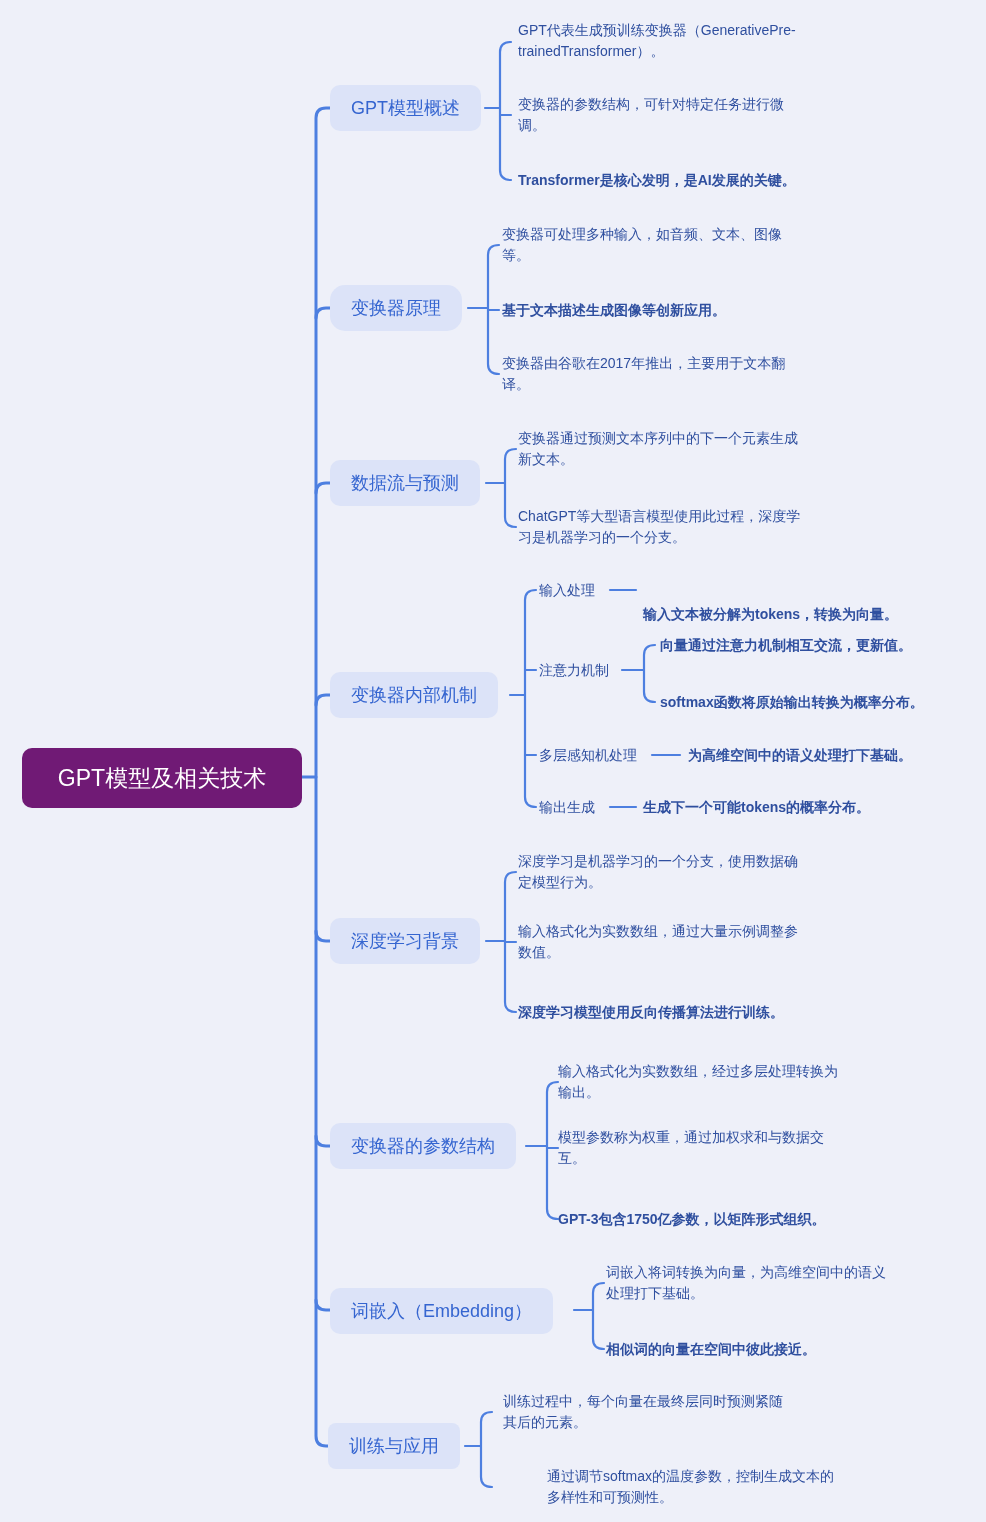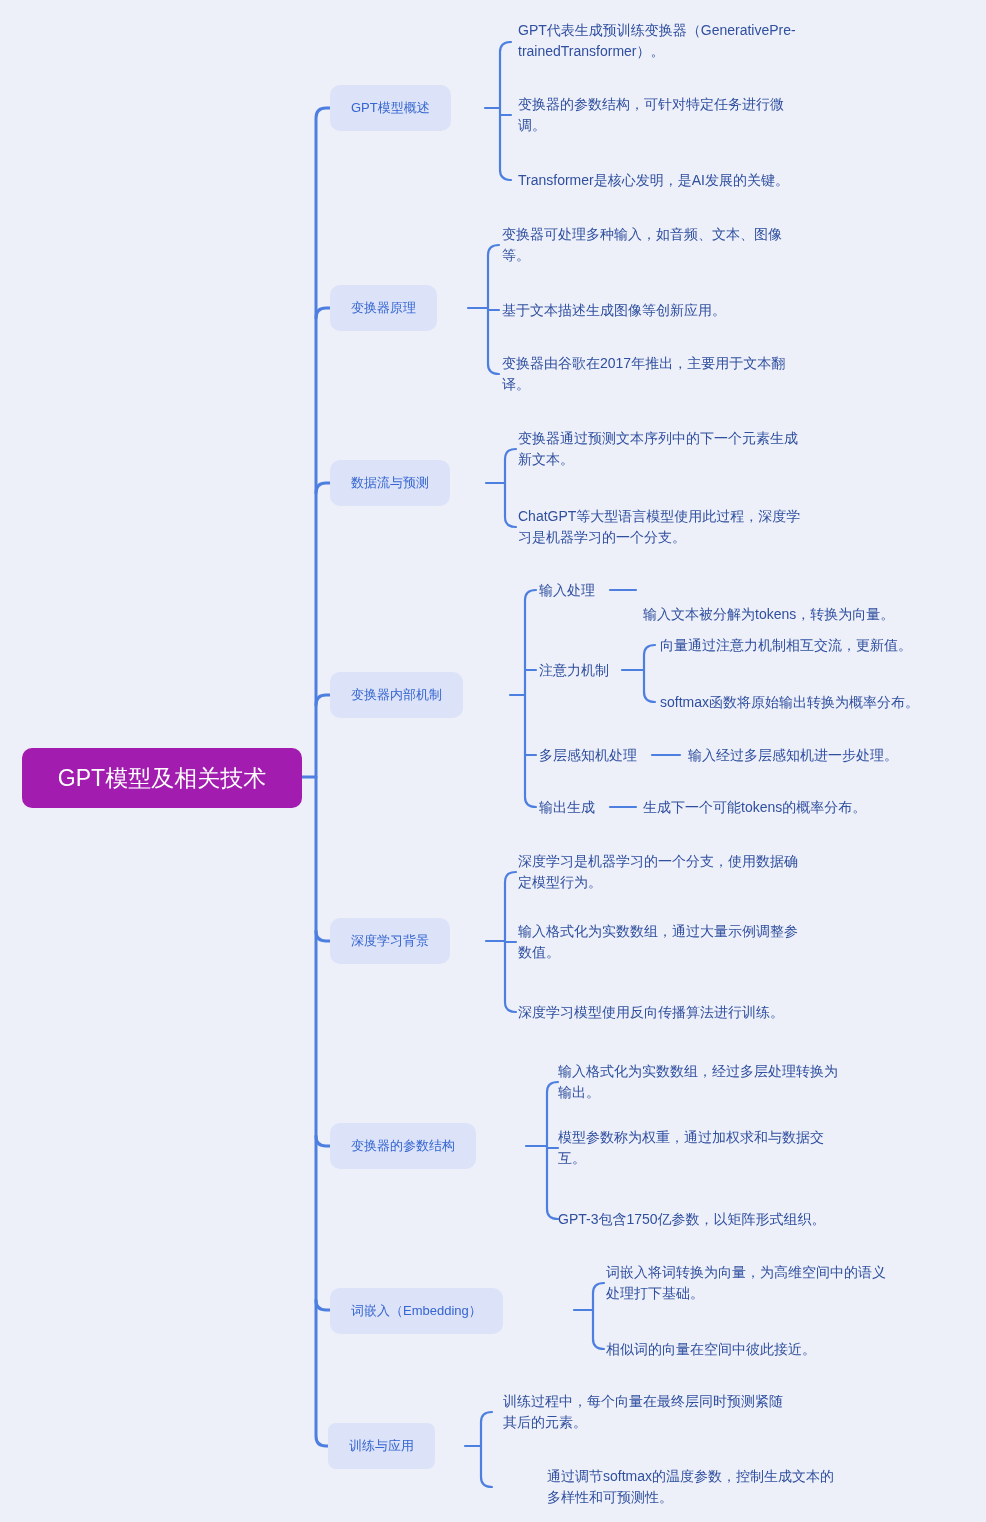--- a/index.html
+++ b/index.html
@@ -17,48 +17,49 @@
   .connectors{
     position:absolute;
     left:0;top:0;
     width:986px;height:1522px;
   }
   .root{
     position:absolute;
     left:22px;top:748px;
     width:280px;height:60px;
     display:flex;align-items:center;justify-content:center;
-    background:#a21caf;
+    background:#701a75;
     color:#ffffff;
     font-size:23px;
     border-radius:10px;
     white-space:nowrap;
   }
   .branch{
     position:absolute;
     height:46px;
     display:flex;align-items:center;
     padding:0 21px;
     background:#dce3f8;
     color:#3565d0;
-    font-size:13px;
+    font-size:18px;
     border-radius:10px;
     white-space:nowrap;
   }
   .leaf{
     position:absolute;
     transform:translateY(-50%);
     max-width:292px;
     font-size:14px;
     line-height:21px;
     color:#2f4f9f;
   }
   .leaf--nowrap{
     white-space:nowrap;
     max-width:none;
+    font-weight:bold;
   }
   .subnode{
     position:absolute;
     transform:translateY(-50%);
     font-size:14px;
     line-height:21px;
     color:#2f4f9f;
     white-space:nowrap;
     text-align:center;
   }
@@ -101,21 +102,21 @@
 
       <path d="M574 1310 L593 1310 M604 1283 Q593 1283 593 1293 L593 1339 Q593 1349 604 1349"></path>
 
       <path d="M465 1446 L481 1446 M492 1412 Q481 1412 481 1422 L481 1477 Q481 1487 492 1487"></path>
     </g>
   </svg>
 
   <div class="root">GPT模型及相关技术</div>
 
   <div class="branch" style="left:330px;top:85px;">GPT模型概述</div>
-  <div class="branch" style="left:330px;top:285px;">变换器原理</div>
+  <div class="branch" style="left:330px;top:285px;border-radius:15px;">变换器原理</div>
   <div class="branch" style="left:330px;top:460px;">数据流与预测</div>
   <div class="branch" style="left:330px;top:672px;">变换器内部机制</div>
   <div class="branch" style="left:330px;top:918px;">深度学习背景</div>
   <div class="branch" style="left:330px;top:1123px;">变换器的参数结构</div>
   <div class="branch" style="left:330px;top:1288px;">词嵌入（Embedding）</div>
   <div class="branch" style="left:328px;top:1423px;border-radius:8px;">训练与应用</div>
 
   <div class="leaf" style="left:518px;top:41px;">GPT代表生成预训练变换器（GenerativePre-trainedTransformer）。</div>
   <div class="leaf" style="left:518px;top:115px;">变换器的参数结构，可针对特定任务进行微调。</div>
   <div class="leaf leaf--nowrap" style="left:518px;top:180px;">Transformer是核心发明，是AI发展的关键。</div>
@@ -128,21 +129,21 @@
   <div class="leaf" style="left:518px;top:527px;">ChatGPT等大型语言模型使用此过程，深度学习是机器学习的一个分支。</div>
 
   <div class="subnode" style="left:539px;top:590px;">输入处理</div>
   <div class="leaf leaf--nowrap" style="left:643px;top:590px;margin-top:24px;">输入文本被分解为tokens，转换为向量。</div>
 
   <div class="subnode" style="left:539px;top:670px;">注意力机制</div>
   <div class="leaf leaf--nowrap" style="left:660px;top:645px;">向量通过注意力机制相互交流，更新值。</div>
   <div class="leaf leaf--nowrap" style="left:660px;top:702px;">softmax函数将原始输出转换为概率分布。</div>
 
   <div class="subnode" style="left:539px;top:755px;">多层感知机处理</div>
-  <div class="leaf leaf--nowrap" style="left:688px;top:755px;">输入经过多层感知机进一步处理。</div>
+  <div class="leaf leaf--nowrap" style="left:688px;top:755px;">为高维空间中的语义处理打下基础。</div>
 
   <div class="subnode" style="left:539px;top:807px;">输出生成</div>
   <div class="leaf leaf--nowrap" style="left:643px;top:807px;">生成下一个可能tokens的概率分布。</div>
 
   <div class="leaf" style="left:518px;top:872px;">深度学习是机器学习的一个分支，使用数据确定模型行为。</div>
   <div class="leaf" style="left:518px;top:942px;">输入格式化为实数数组，通过大量示例调整参数值。</div>
   <div class="leaf leaf--nowrap" style="left:518px;top:1012px;">深度学习模型使用反向传播算法进行训练。</div>
 
   <div class="leaf" style="left:558px;top:1082px;">输入格式化为实数数组，经过多层处理转换为输出。</div>
   <div class="leaf" style="left:558px;top:1148px;">模型参数称为权重，通过加权求和与数据交互。</div>

